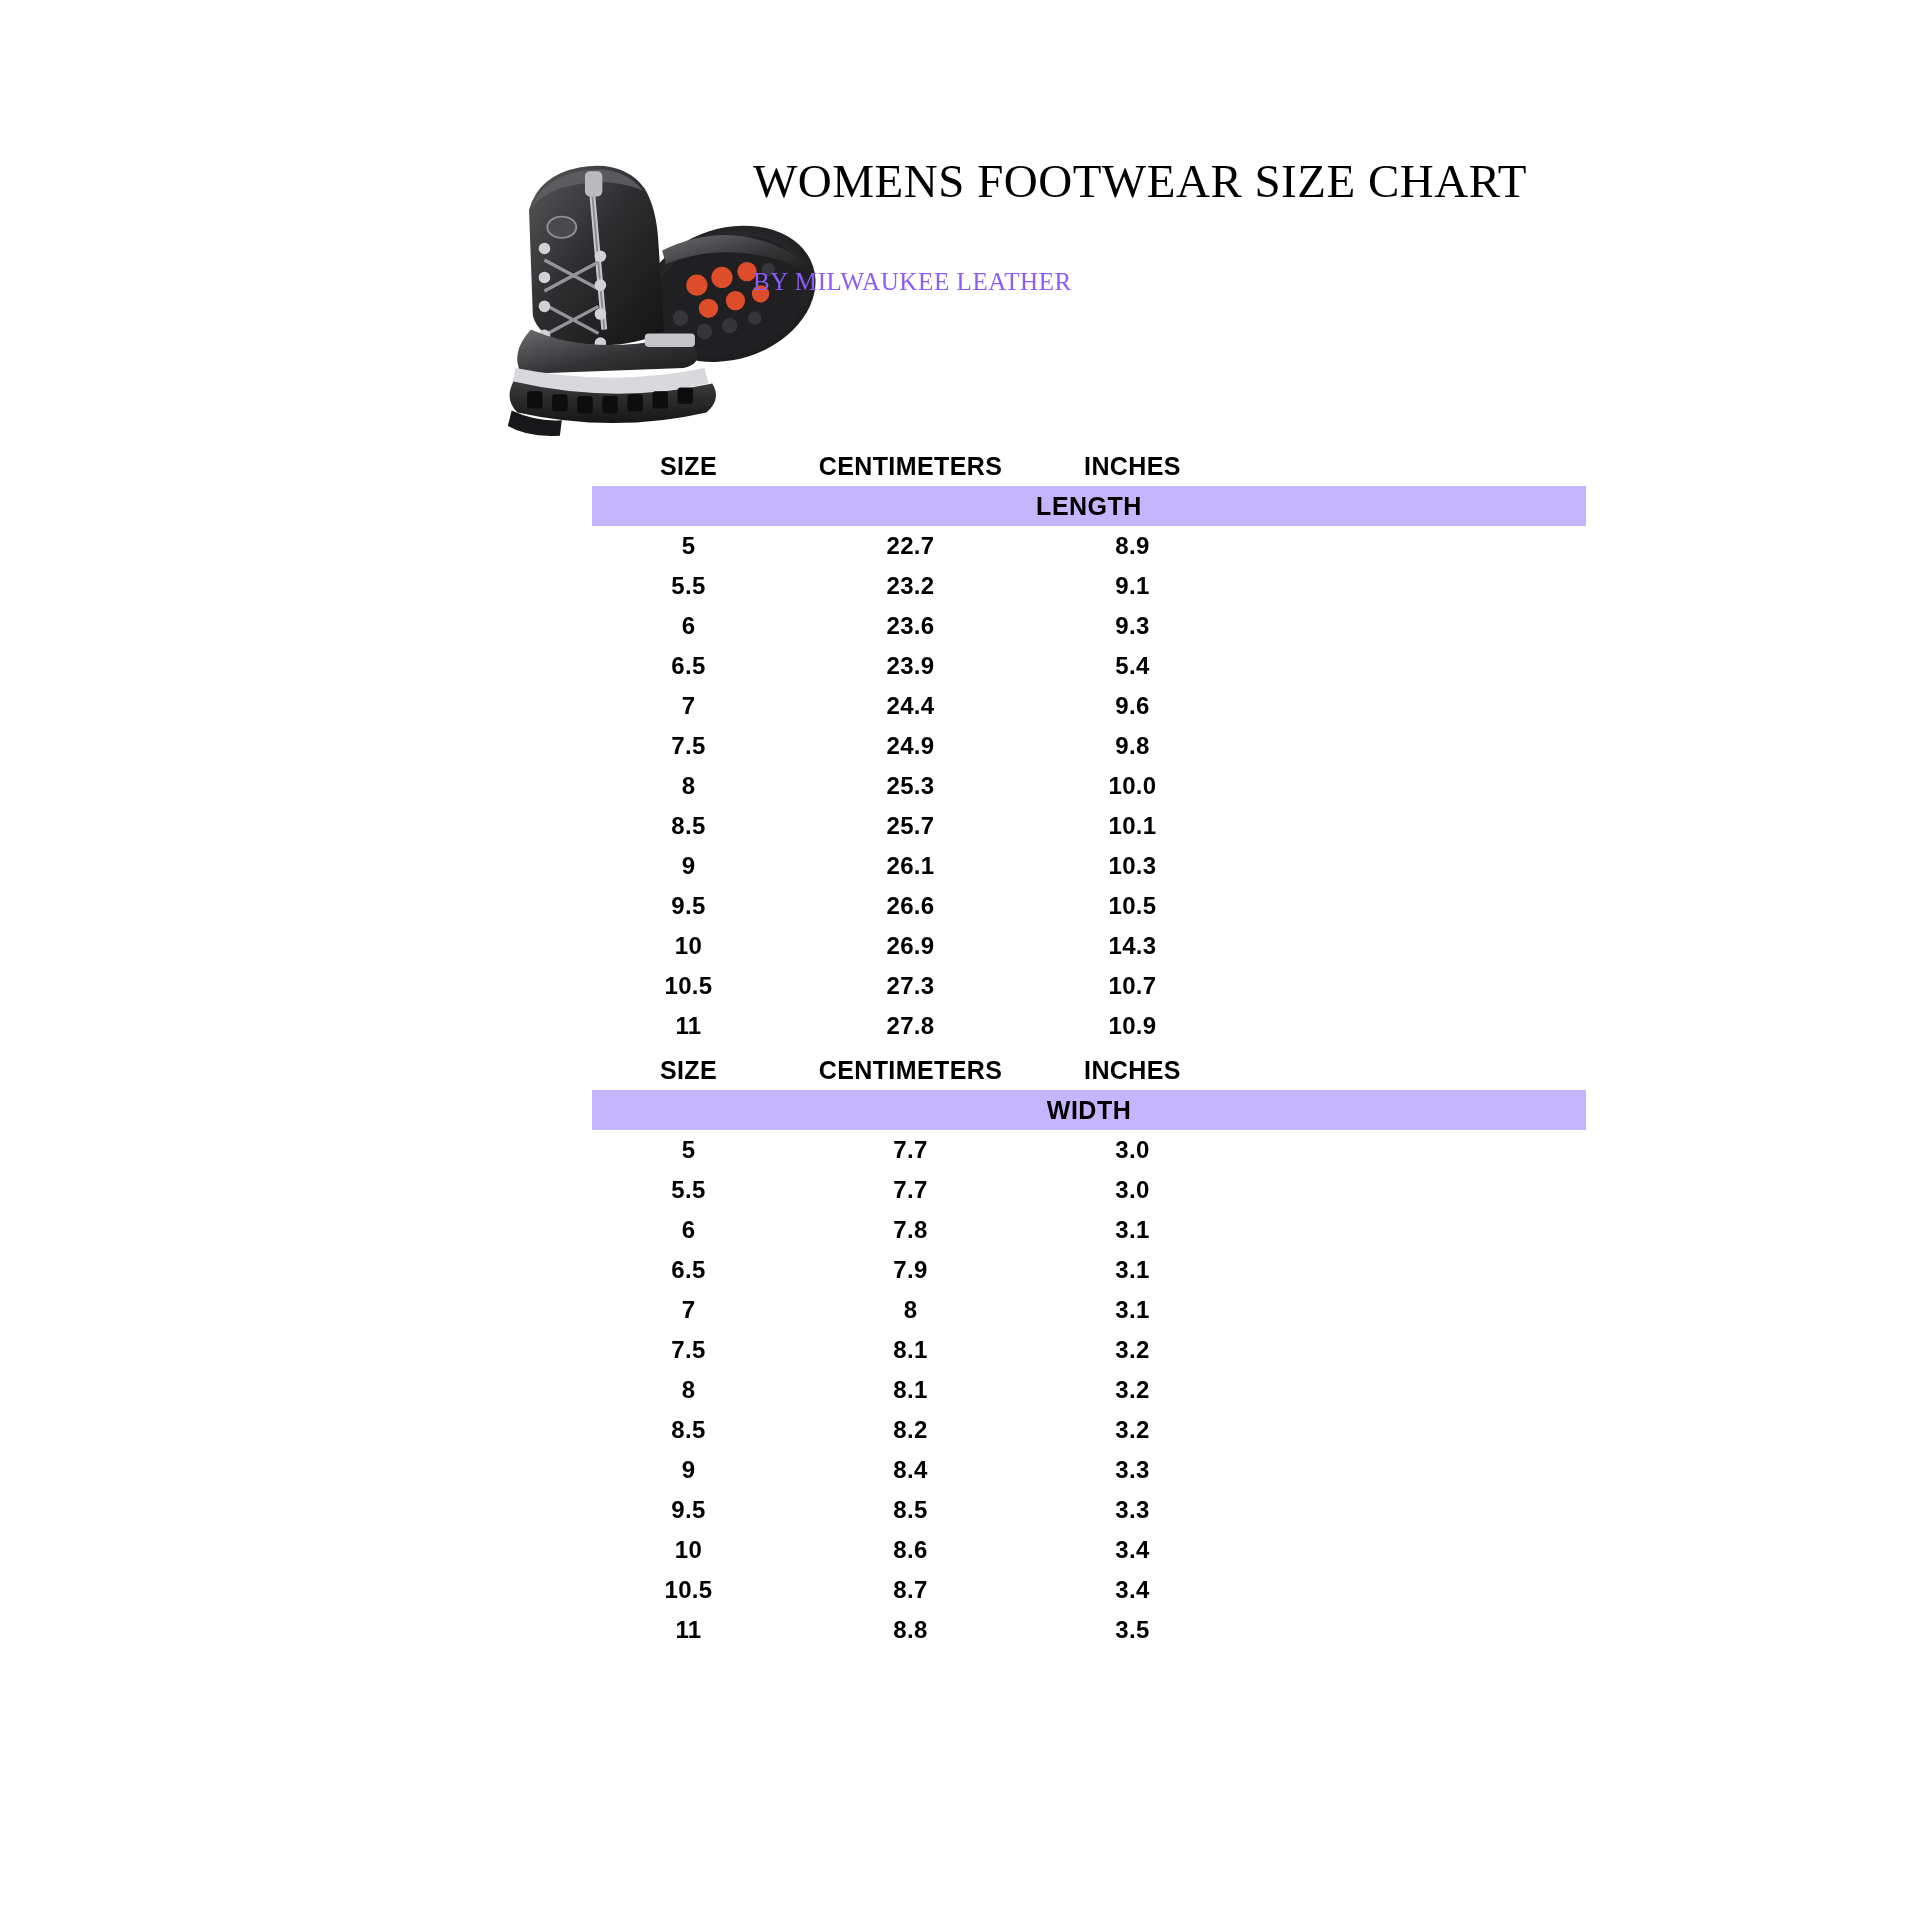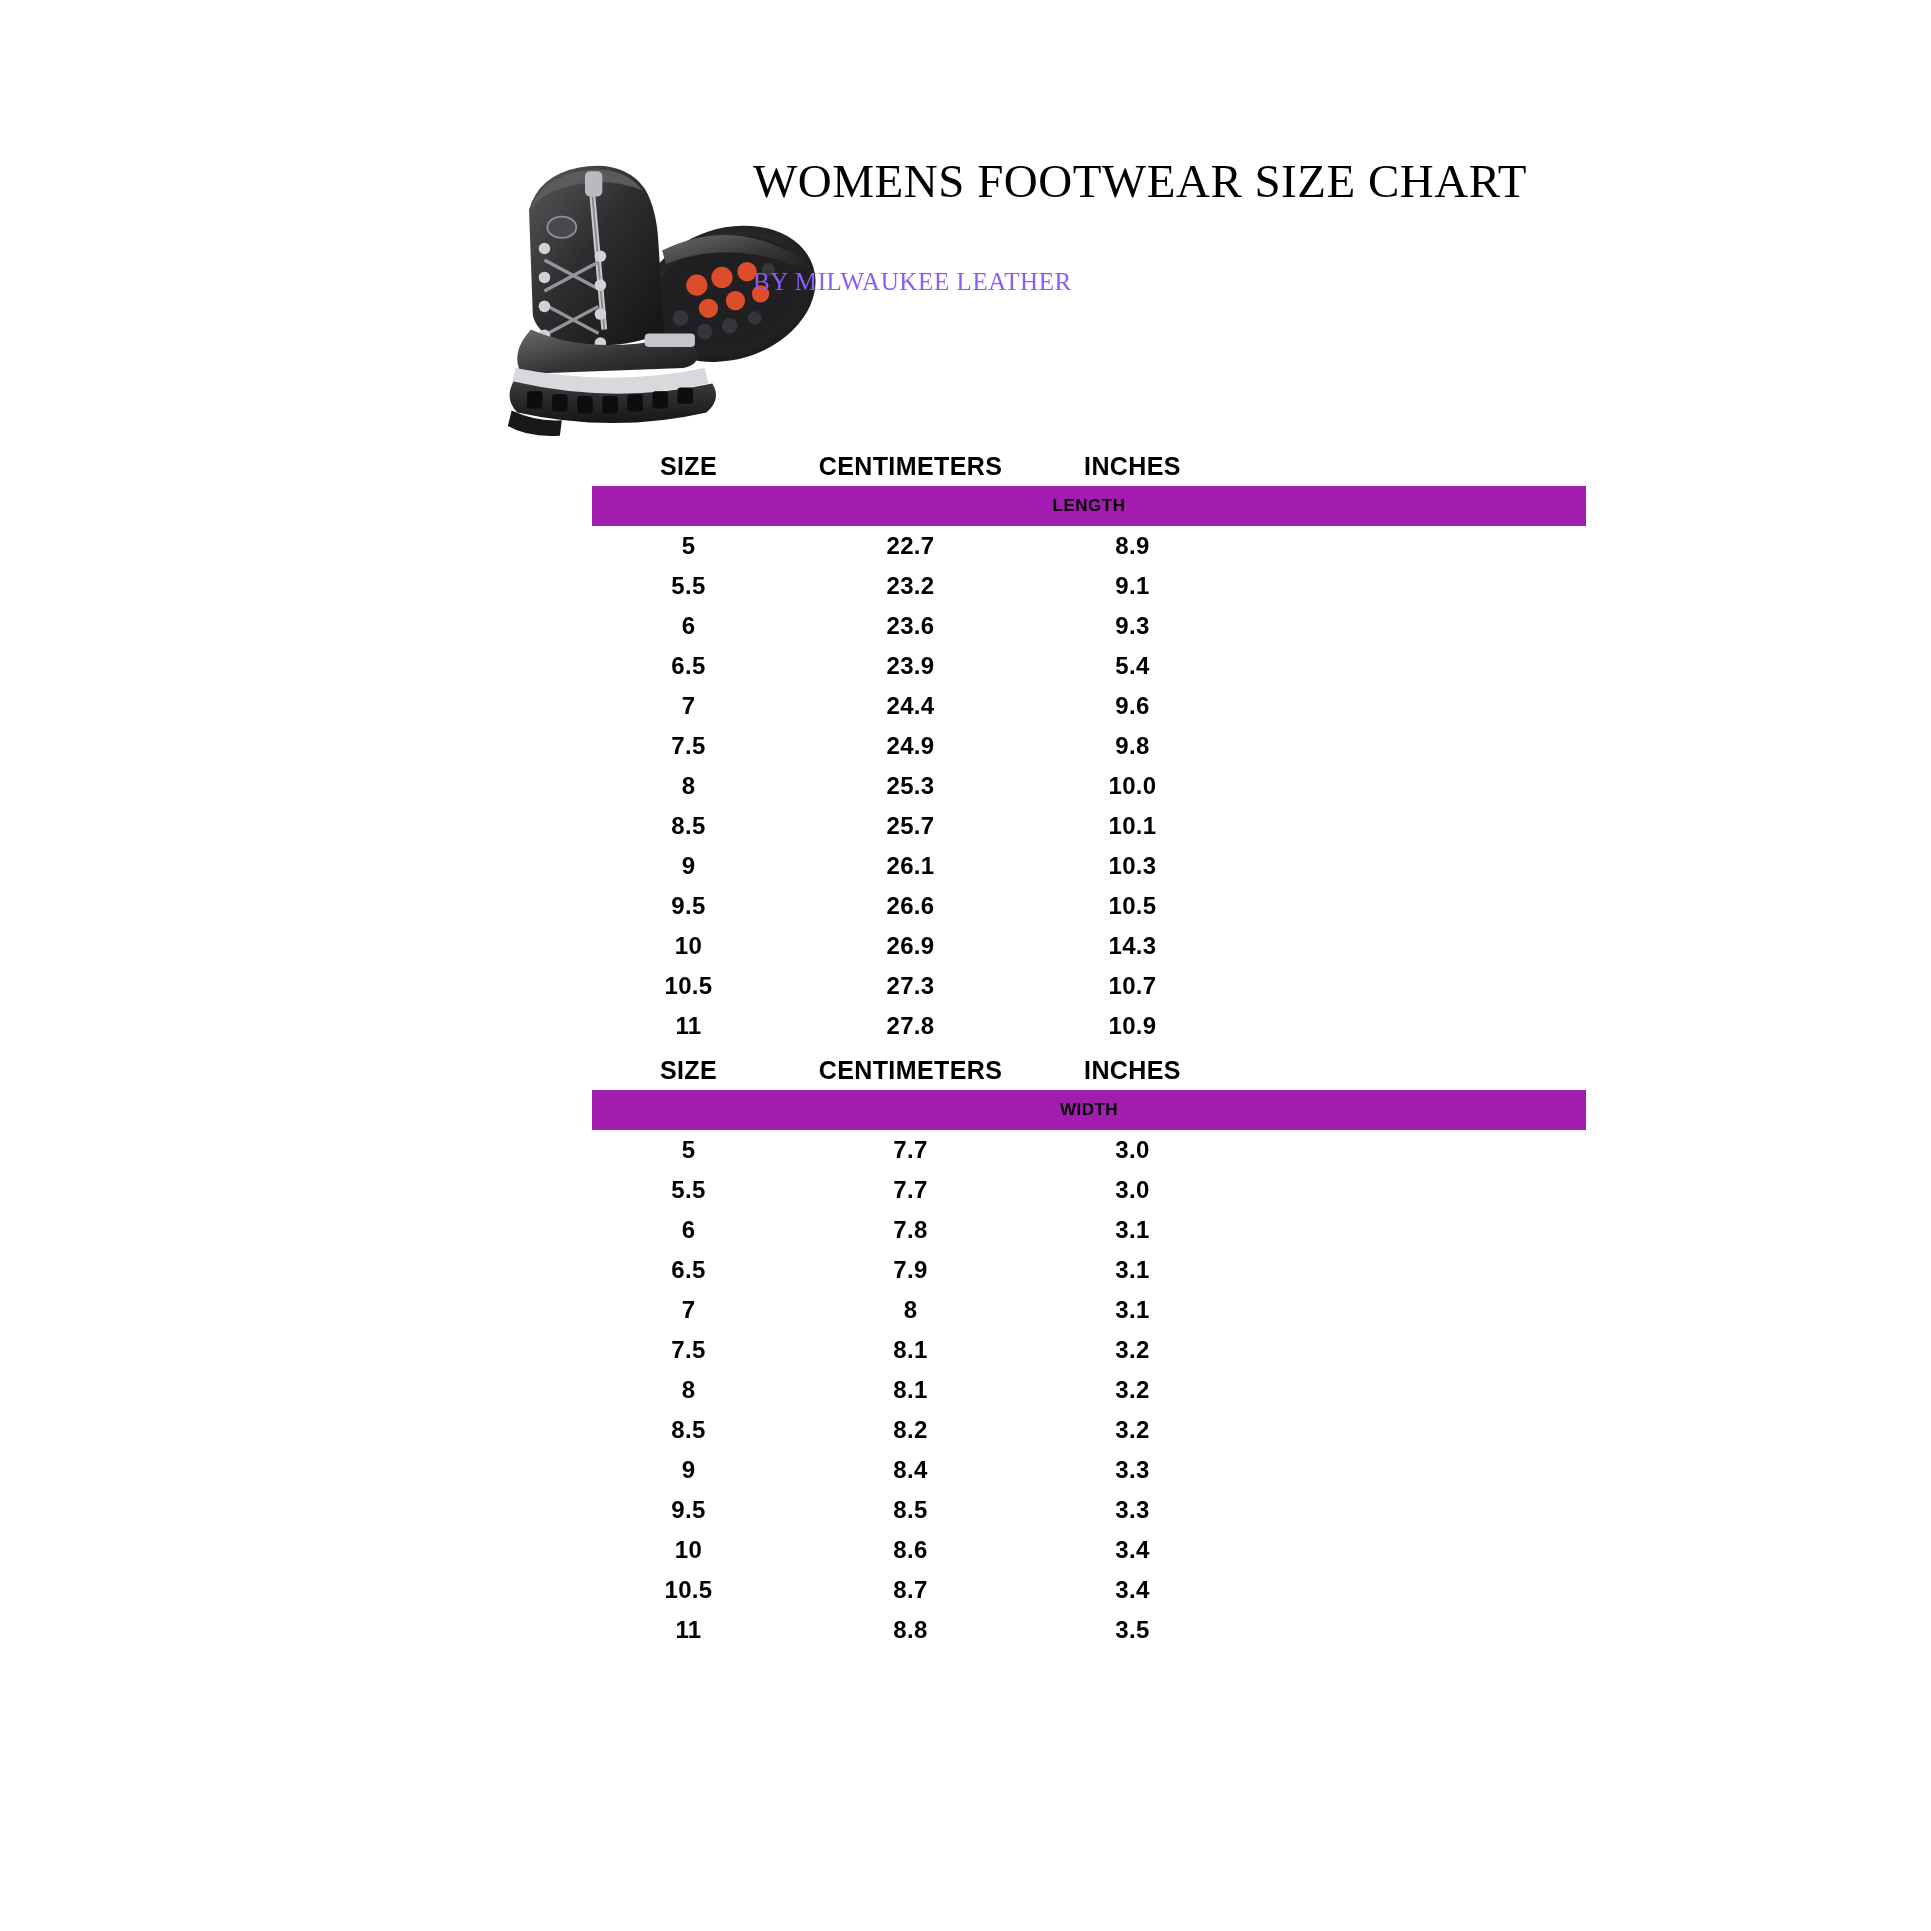--- a/index.html
+++ b/index.html
@@ -109,22 +109,22 @@
   table.size-table col.c-in   { width: 193px; }
   table.size-table col.c-pad  { width: 357px; }
 
   .col-head th {
     font-size: 25px;
     letter-spacing: 0.4px;
     padding-bottom: 2.9px;
   }
 
   .band-row td {
-    background: #a21caf;
-    font-size: 17px;
+    background: #c4b5fd;
+    font-size: 25px;
     letter-spacing: 0.5px;
     height: 38px;
     line-height: 38px;
     margin-left: 36px;
   }
 
   .data-row td {
     font-size: 24px;
     letter-spacing: 0.3px;
   }

